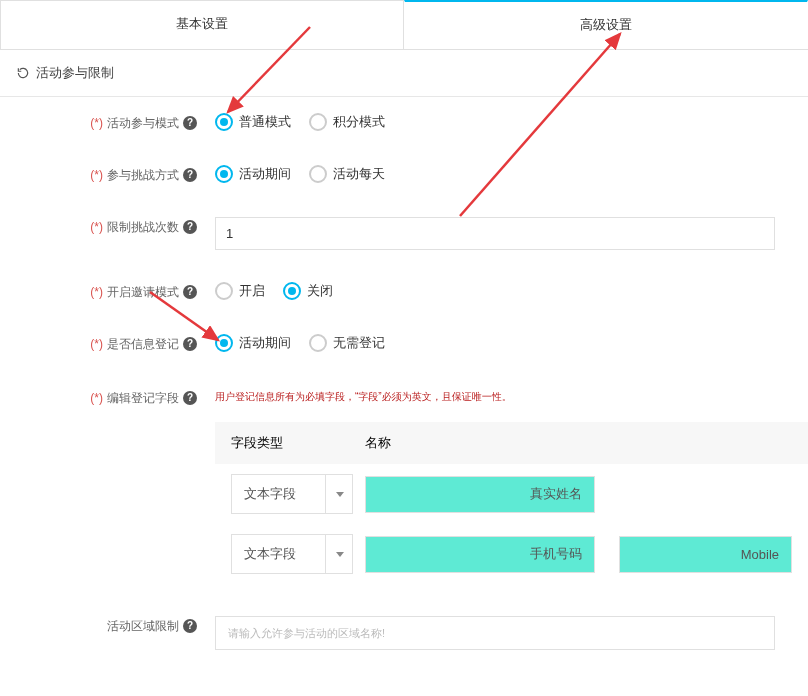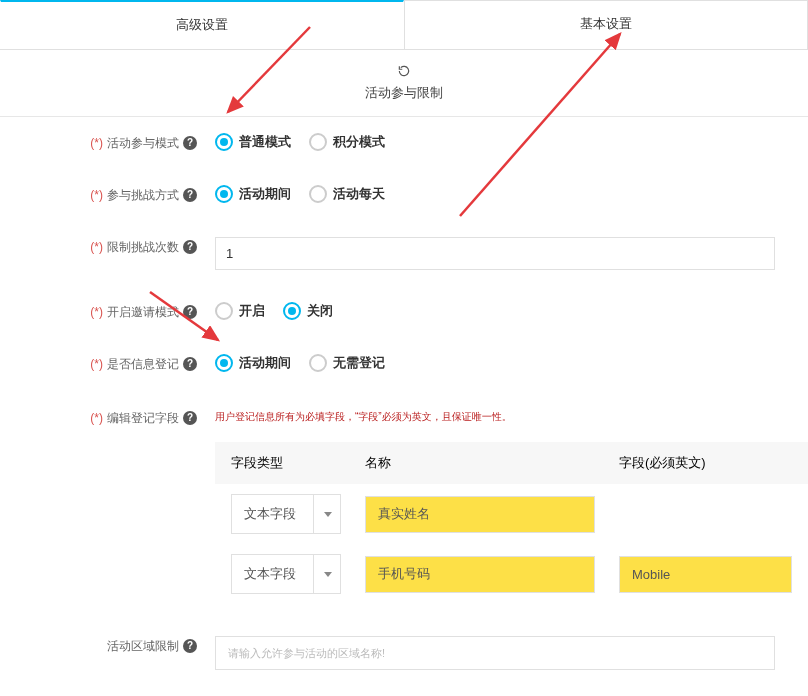--- a/index.html
+++ b/index.html
@@ -1,44 +1,44 @@
 <!DOCTYPE html>
 <html><head>
 <meta charset="utf-8">
 <style>
   * { box-sizing: border-box; margin: 0; padding: 0; }
   body { font-family: "Microsoft YaHei", Arial, sans-serif; font-size: 13px; color: #333; background: #fff; width: 808px; }
   .tabs { display: flex; border-bottom: 1px solid #e0e0e0; }
   .tab { flex: 1; text-align: center; padding: 14px 0; cursor: pointer; border: 1px solid transparent; }
   .tab.basic { border: 1px solid #e0e0e0; border-bottom: none; }
   .tab.adv { border-top: 2px solid #00b7ee; color: #333; }
-  .section-head { padding: 14px 16px; border-bottom: 1px solid #e7e7e7; font-size: 13px; color: #444; display: flex; align-items: center; gap: 6px; flex-direction: column; }
+  .section-head { padding: 14px 16px; border-bottom: 1px solid #e7e7e7; font-size: 13px; color: #444; display: flex; align-items: center; gap: 6px; }
   .refresh-icon { width: 14px; height: 14px; }
   .form-row { display: flex; align-items: flex-start; padding: 16px 0 16px 0; }
   .label-col { width: 205px; min-width: 205px; text-align: right; padding-right: 8px; color: #666; font-size: 12px; line-height: 20px; display: flex; justify-content: flex-end; align-items: center; gap: 4px; }
   .req { color: #d9534f; }
   .help-icon { display: inline-flex; width: 14px; height: 14px; border-radius: 50%; background: #555; color: #fff; font-size: 10px; align-items: center; justify-content: center; font-weight: bold; cursor: pointer; }
   .ctrl-col { flex: 1; padding-left: 10px; }
   .radio-group { display: flex; gap: 18px; align-items: center; }
-  .radio { display: inline-flex; gap: 6px; cursor: pointer; font-weight: bold; }
+  .radio { display: inline-flex; gap: 6px; cursor: pointer; }
   .radio-dot { width: 18px; height: 18px; border-radius: 50%; border: 2px solid #ccc; display: inline-flex; align-items: center; justify-content: center; }
   .radio-dot.sel { border-color: #00b7ee; }
   .radio-dot.sel::after { content: ""; width: 8px; height: 8px; border-radius: 50%; background: #00b7ee; }
   .text-input { width: 560px; padding: 8px 10px; border: 1px solid #e0e0e0; font-size: 13px; color: #333; }
   .desc { color: #b91c1c; font-size: 10px; padding: 4px 0 18px 0; }
   .tbl-head { display: flex; background: #f7f7f7; font-size: 13px; color: #000000; padding: 12px 16px; gap: 24px; }
   .tbl-row { display: flex; gap: 24px; padding: 10px 16px; align-items: center; }
   .col-type { width: 110px; }
   .col-name { width: 230px; }
   .col-field { flex: 1; }
-  .select-wrap { position: relative; width: 110px; }
+  .select-wrap { position: relative; width: 122px; }
   .select-box { width: 100%; padding: 10px 28px 10px 12px; border: 1px solid #e0e0e0; background: #fff; font-size: 13px; color: #555; cursor: pointer; display: flex; align-items: center; }
   .select-caret { position: absolute; right: 0; top: 0; bottom: 0; width: 28px; border-left: 1px solid #e0e0e0; display: flex; align-items: center; justify-content: center; pointer-events: none; }
   .caret-down { width: 0; height: 0; border-left: 4px solid transparent; border-right: 4px solid transparent; border-top: 5px solid #888; }
-  .cell-input { width: 100%; padding: 10px 12px; border: 1px solid #e0e0e0; background: #fde047; font-size: 13px; color: #555; }
+  .cell-input { width: 100%; padding: 10px 12px; border: 1px solid #e0e0e0; background: #5eead4; font-size: 13px; color: #555; text-align: right; }
   .area-input { width: 560px; padding: 10px 12px; border: 1px solid #e0e0e0; font-size: 11px; color: #333; }
   .area-input::placeholder { color: #bbb; }
   .arrow-svg { position: absolute; pointer-events: none; }
 </style>
 </head>
 <body>
 
 <div style="position:relative">
 
   <svg class="arrow-svg" style="left:200px; top:22px;" width="120" height="110">
@@ -60,22 +60,22 @@
   <svg class="arrow-svg" style="left:140px; top:282px;" width="100" height="80">
     <defs>
         <marker id="ah3" markerWidth="8" markerHeight="8" refX="6" refY="3" orient="auto">
           <path d="M0,0 L7,3 L0,6 Z" fill="#e4393c"></path>
         </marker>
       </defs>
     <line x1="10" y1="10" x2="78" y2="58" stroke="#e4393c" stroke-width="2.5" marker-end="url(#ah3)"></line>
   </svg>
 
   <div class="tabs">
+    <div class="tab basic">基本设置</div>
     <div class="tab adv">高级设置</div>
-    <div class="tab basic">基本设置</div>
   </div>
 
   <div class="section-head">
     <svg class="refresh-icon" viewBox="0 0 24 24">
       <path fill="none" stroke="#555" stroke-width="2" d="M4 12a8 8 0 1 0 2.5-5.8M4 4v5h5"></path>
     </svg>
     <span>活动参与限制</span>
   </div>
 
   <div class="form-row">
@@ -174,21 +174,20 @@
       <span class="req">(*)</span>
       <span>编辑登记字段</span>
       <span class="help-icon">?</span>
     </div>
     <div class="ctrl-col">
       <div class="desc">用户登记信息所有为必填字段，“字段”必须为英文，且保证唯一性。</div>
 
       <div class="tbl-head">
         <div class="col-type">字段类型</div>
         <div class="col-name">名称</div>
-        <div class="col-field">字段(必须英文)</div>
       </div>
 
       <div class="tbl-row">
         <div class="col-type">
           <div class="select-wrap">
             <div class="select-box">文本字段</div>
             <div class="select-caret">
                 <span class="caret-down"></span>
               </div>
           </div>

